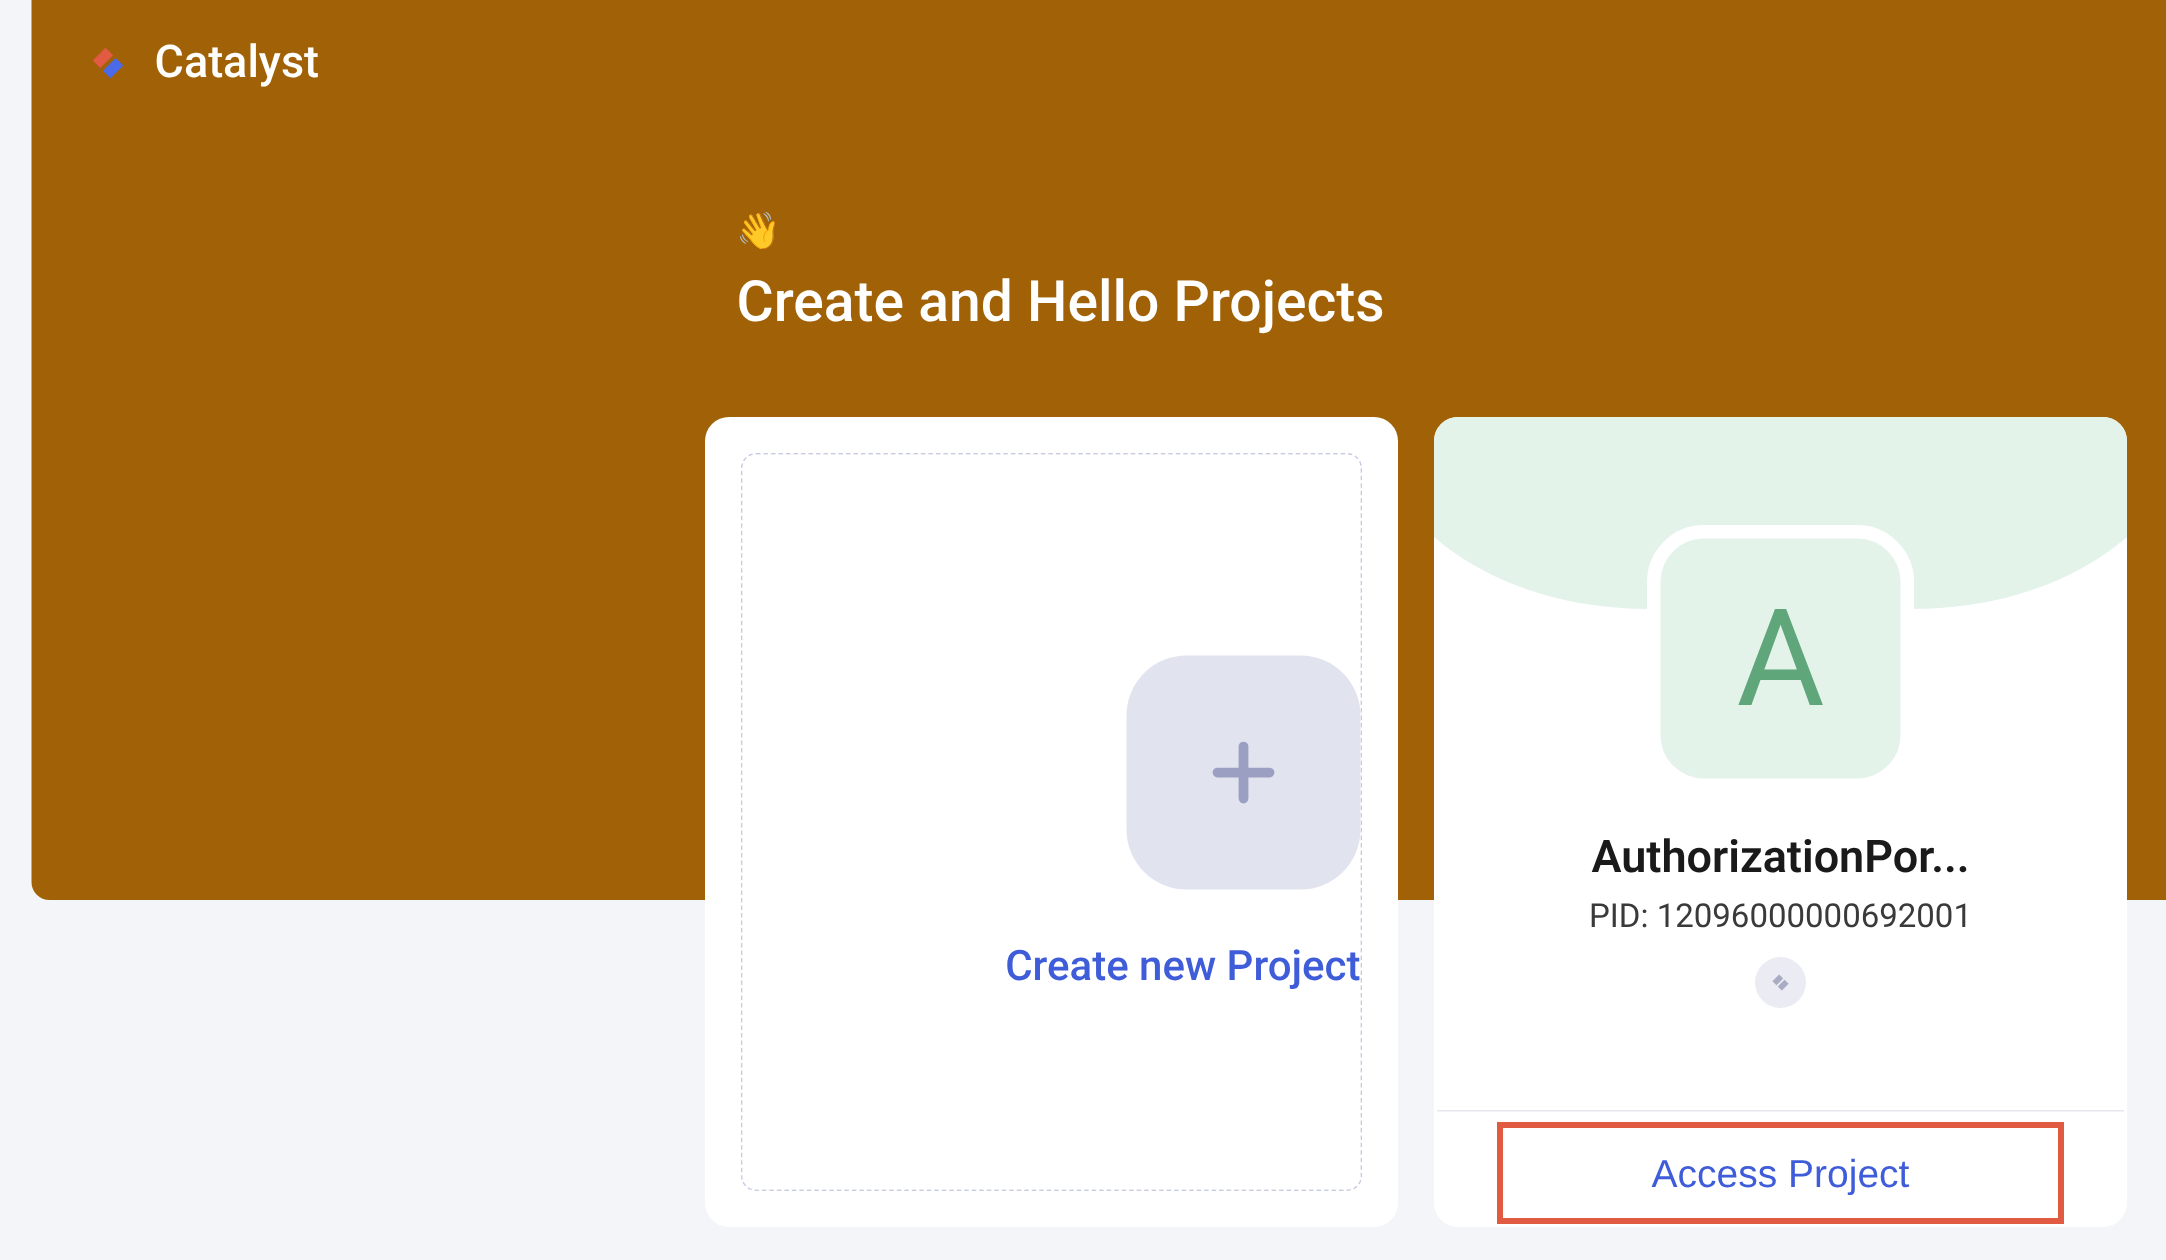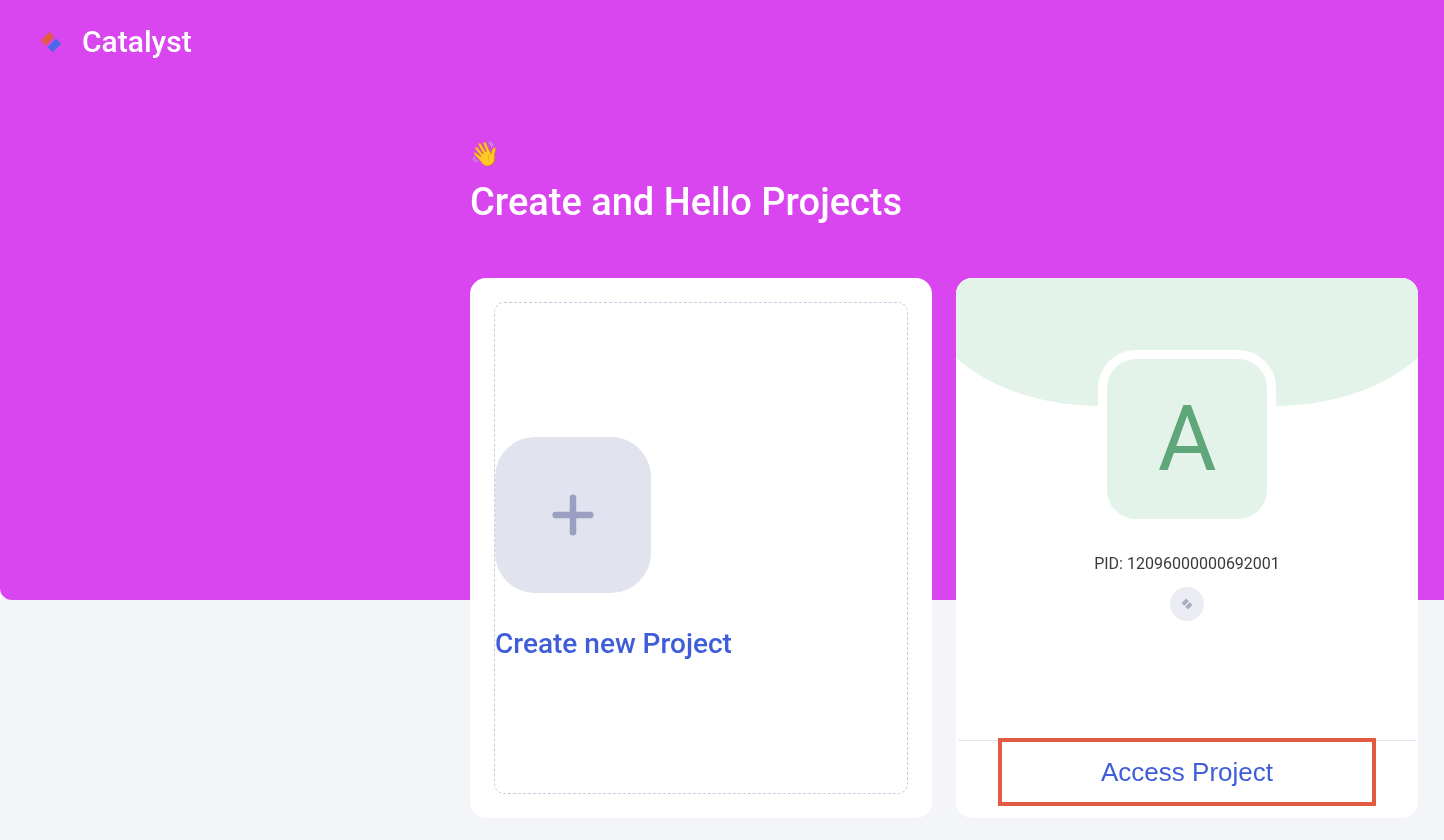--- a/index.html
+++ b/index.html
@@ -9,24 +9,25 @@
     }
     body {
       font-family: -apple-system, BlinkMacSystemFont, "Segoe UI", Roboto, "Helvetica Neue", Arial, sans-serif;
       background: #f4f5f9;
       width: 1444px;
       height: 840px;
       overflow: hidden;
       position: relative;
     }
     .hero-section {
-      background: #d946ef;
+      background: #a16207;
       height: 600px;
       position: relative;
       border-bottom-left-radius: 12px;
+      margin-left: 21px;
     }
     .header {
       display: flex;
       align-items: center;
       padding: 24px 34px;
     }
     .logo-mark {
       width: 34px;
       height: 34px;
       margin-right: 14px;
@@ -80,21 +81,21 @@
     .create-card {
       padding: 24px;
     }
     .create-inner {
       width: 100%;
       height: 100%;
       border: 1.5px dashed #c7cbe0;
       border-radius: 10px;
       display: flex;
       flex-direction: column;
-      align-items: flex-start;
+      align-items: flex-end;
       justify-content: center;
     }
     .plus-icon-box {
       width: 156px;
       height: 156px;
       background: #e1e3ef;
       border-radius: 40px;
       display: flex;
       align-items: center;
       justify-content: center;
@@ -145,37 +146,37 @@
       color: #1a1a1a;
       font-size: 30px;
       font-weight: 600;
       white-space: nowrap;
       overflow: hidden;
       text-overflow: ellipsis;
       margin-bottom: 10px;
     }
     .project-pid {
       color: #3a3a3a;
-      font-size: 16px;
+      font-size: 22px;
       font-weight: 400;
       margin-bottom: 14px;
     }
     .logo-badge {
       width: 34px;
       height: 34px;
       background: #ebecf3;
       border-radius: 50%;
       display: inline-flex;
       align-items: center;
       justify-content: center;
       margin: 0 auto;
     }
     .access-button-wrapper {
       position: absolute;
-      bottom: 12px;
+      bottom: 2px;
       left: 42px;
       right: 42px;
       height: 68px;
       border: 4px solid #e15a42;
       display: flex;
       align-items: center;
       justify-content: center;
     }
     .access-button {
       color: #3f5cd9;
@@ -229,20 +230,21 @@
       <div class="create-label">Create new Project</div>
     </div>
   </div>
 
   <div class="card project-card">
     <div class="project-header-bg"></div>
     <div class="project-avatar">
       <span class="project-avatar-letter">A</span>
     </div>
     <div class="project-info">
+      <div class="project-name">AuthorizationPor...</div>
       <div class="project-pid">PID: 12096000000692001</div>
       <div class="logo-badge">
         <svg viewBox="0 0 40 40" width="18" height="18">
           <path d="M 8 18 L 18 8 L 24 14 L 14 24 Z" fill="#a8abc2"></path>
           <path d="M 16 26 L 26 16 L 32 22 L 22 32 Z" fill="#a8abc2"></path>
         </svg>
       </div>
     </div>
     <div class="footer-divider"></div>
     <div class="access-button-wrapper">

